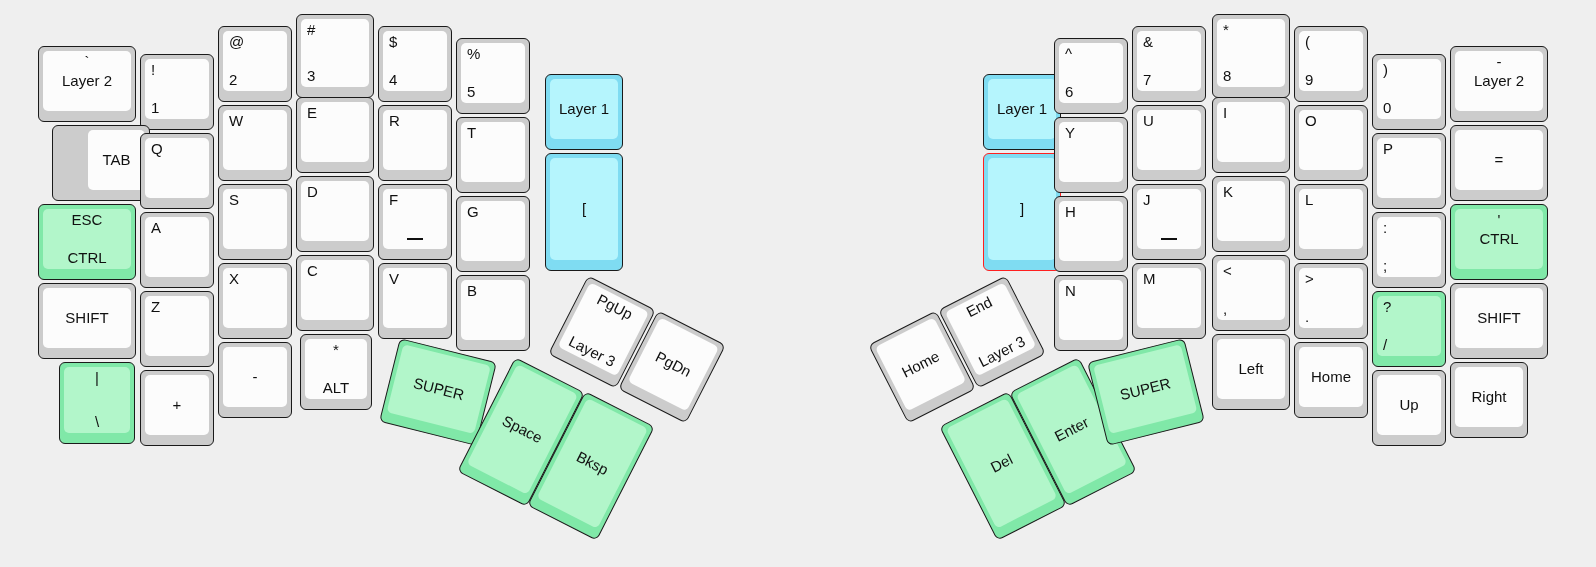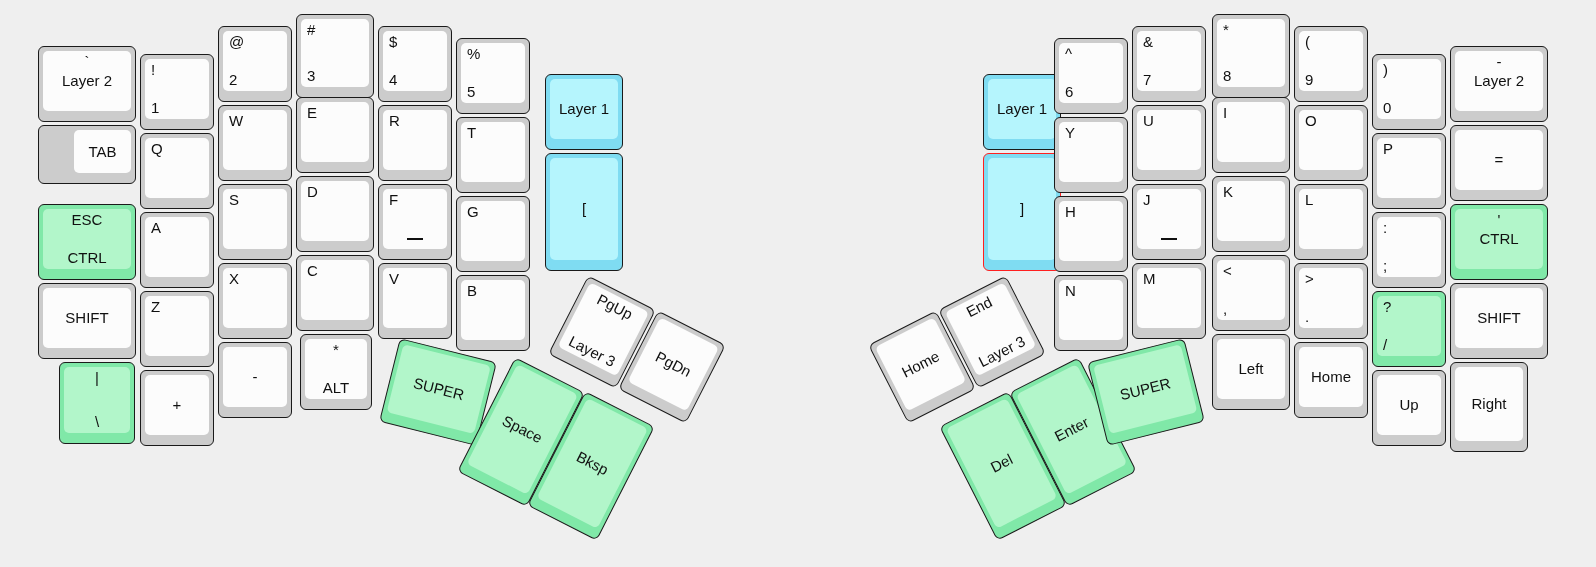--- a/index.html
+++ b/index.html
@@ -113,21 +113,21 @@
         <div class="cap">
           <span class="lg tl">%</span>
           <span class="lg bl">5</span>
         </div>
       </div>
       <div class="key blue" style="left: 535px; top: 74px; width: 78px; height: 76px;">
         <div class="cap">
           <span class="lg c">Layer 1</span>
         </div>
       </div>
-      <div class="key" style="left: 38px; top: 125px; width: 98px; height: 59px; padding-left: 35px;">
+      <div class="key" style="left: 52px; top: 125px; width: 98px; height: 76px; padding-left: 35px;">
         <div class="cap">
           <span class="lg c">TAB</span>
         </div>
       </div>
       <div class="key" style="left: 140px; top: 133px; width: 74px; height: 76px;">
         <div class="cap">
           <span class="lg tl">Q</span>
         </div>
       </div>
       <div class="key" style="left: 218px; top: 105px; width: 74px; height: 76px;">
@@ -417,21 +417,21 @@
       <div class="key" style="left: 1294px; top: 342px; width: 74px; height: 76px;">
         <div class="cap">
           <span class="lg c">Home</span>
         </div>
       </div>
       <div class="key" style="left: 1372px; top: 370px; width: 74px; height: 76px;">
         <div class="cap">
           <span class="lg c">Up</span>
         </div>
       </div>
-      <div class="key" style="left: 1450px; top: 362px; width: 78px; height: 90px;">
+      <div class="key" style="left: 1450px; top: 362px; width: 78px; height: 76px;">
         <div class="cap">
           <span class="lg c">Right</span>
         </div>
       </div>
       <div class="key" style="left: 884px; top: 323px; width: 76px; height: 88px; transform: rotate(-27deg);">
         <div class="cap">
           <span class="lg c">Home</span>
         </div>
       </div>
       <div class="key" style="left: 954px; top: 288px; width: 76px; height: 88px; transform: rotate(-27deg);">

